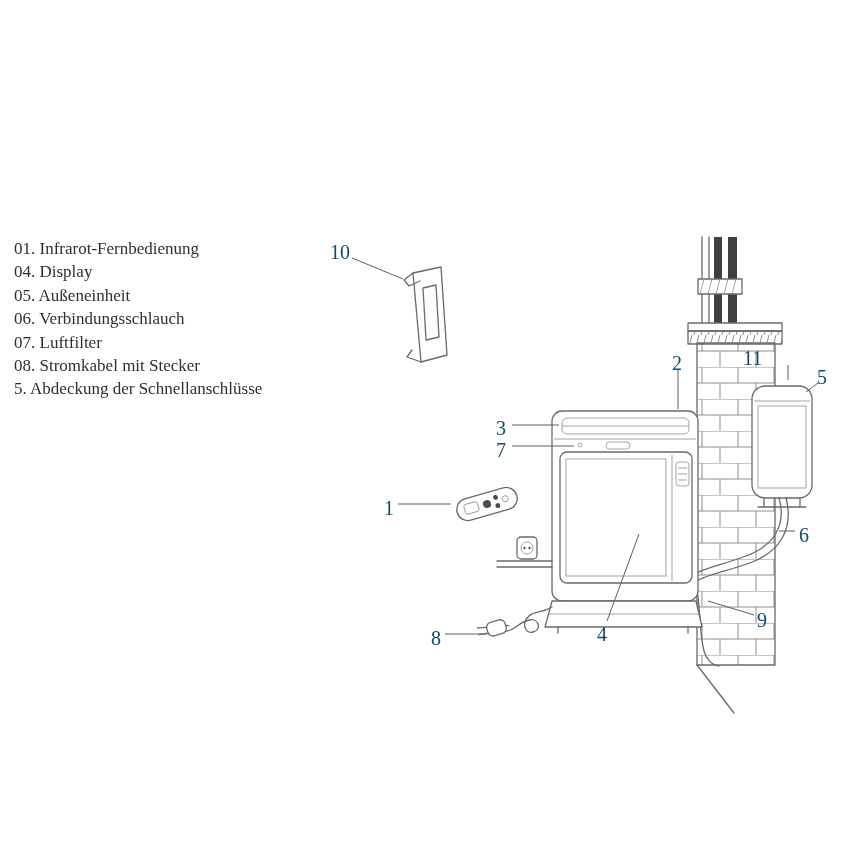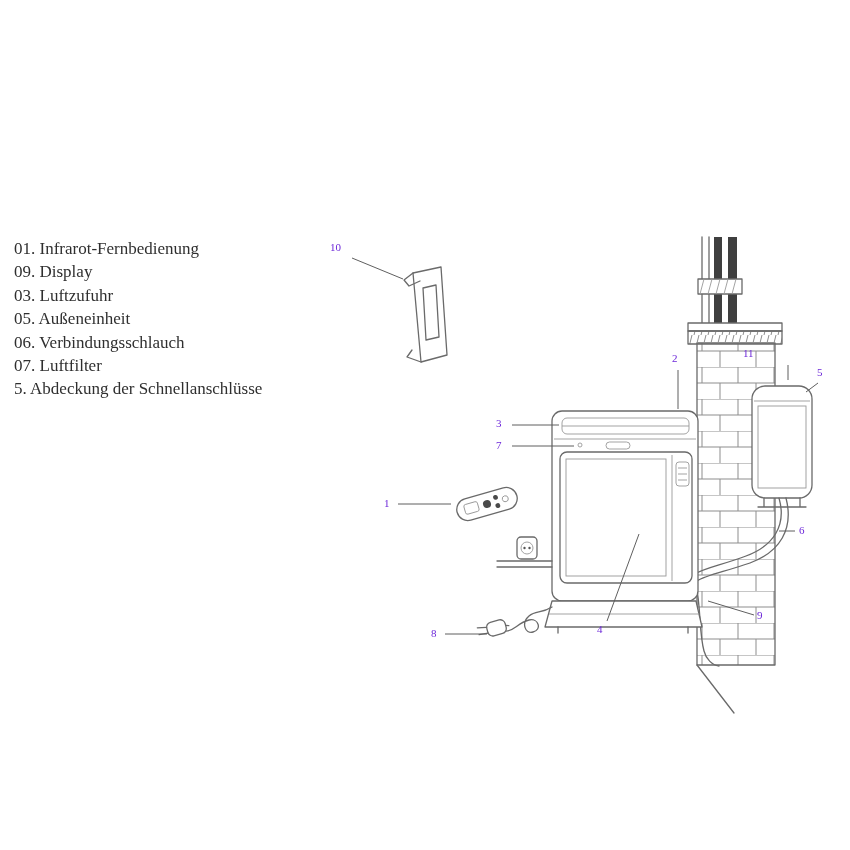--- a/index.html
+++ b/index.html
@@ -1,38 +1,38 @@
 <!DOCTYPE html>
 <html><head>
 <meta charset="utf-8">
 <style>
   html,body{margin:0;padding:0;background:#fff;}
   .page{position:relative;width:850px;height:850px;background:#fff;overflow:hidden;
         font-family:"Liberation Serif","DejaVu Serif",serif;color:#333;margin-top:15px;}
   .legend{position:absolute;left:14px;top:222px;font-size:17px;line-height:23.4px;color:#2f2f2f;}
   .legend-item{white-space:nowrap;}
-  .callout{position:absolute;font-size:11px;color:#6d28d9;}
+  .callout{position:absolute;font-size:20px;color:#0c4a6e;}
   svg.art{position:absolute;left:0;top:0;}
   .ln{fill:none;stroke:#6a6a6a;stroke-width:1.3;stroke-linecap:round;stroke-linejoin:round;}
   .st{stroke:#6a6a6a;stroke-width:1.3;stroke-linecap:round;stroke-linejoin:round;}
   .thin{fill:none;stroke:#989898;stroke-width:.9;}
   .ldr{fill:none;stroke:#5f5f5f;stroke-width:1;}
 </style>
 </head>
 <body>
 
 <div class="page">
 
   <div class="legend">
     <div class="legend-item">01. Infrarot-Fernbedienung</div>
-    <div class="legend-item">09. Display</div>
-    <div class="legend-item">03. Luftzufuhr</div>
+    <div class="legend-item">04. Display</div>
     <div class="legend-item">05. Außeneinheit</div>
     <div class="legend-item">06. Verbindungsschlauch</div>
     <div class="legend-item">07. Luftfilter</div>
+    <div class="legend-item">08. Stromkabel mit Stecker</div>
     <div class="legend-item">5. Abdeckung der Schnellanschlüsse</div>
   </div>
 
   <svg class="art" width="850" height="850" viewBox="0 0 850 850">
     <defs>
       <pattern id="brick" width="36" height="32" patternUnits="userSpaceOnUse">
         <path d="M0 0 H36 M0 16 H36 M18 0 V16 M0 16 V32 M36 16 V32" stroke="#8d8d8d" stroke-width="1" fill="none"></path>
       </pattern>
       <pattern id="hlines4" width="8" height="4.2" patternUnits="userSpaceOnUse">
         <line x1="0" y1="1" x2="8" y2="1" stroke="#9a9a9a" stroke-width="1"></line>

